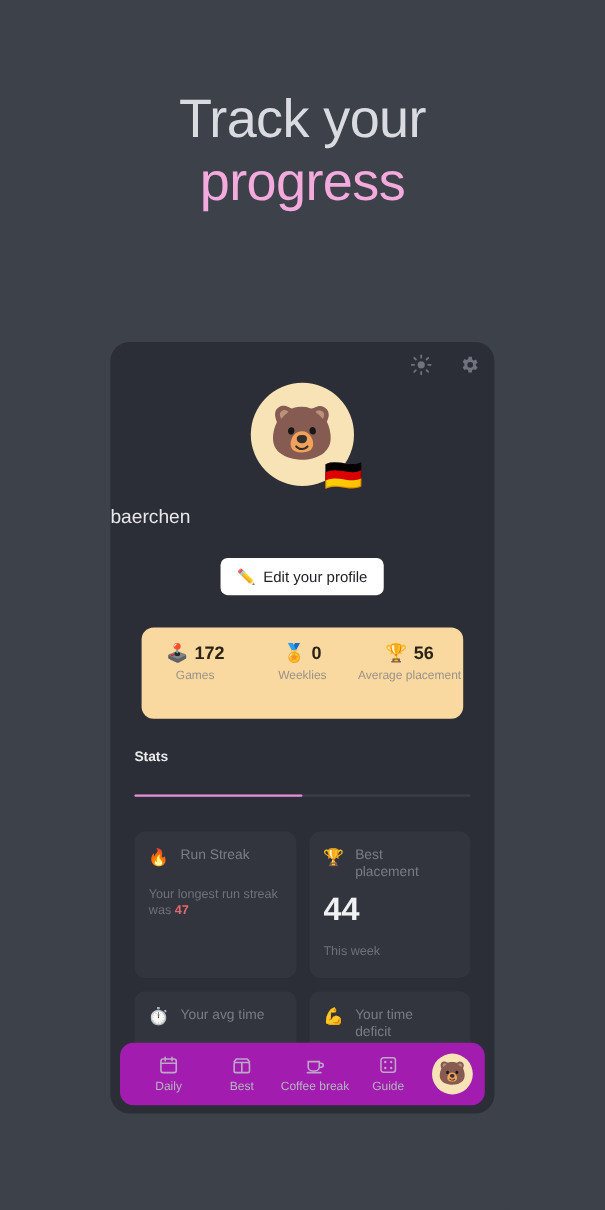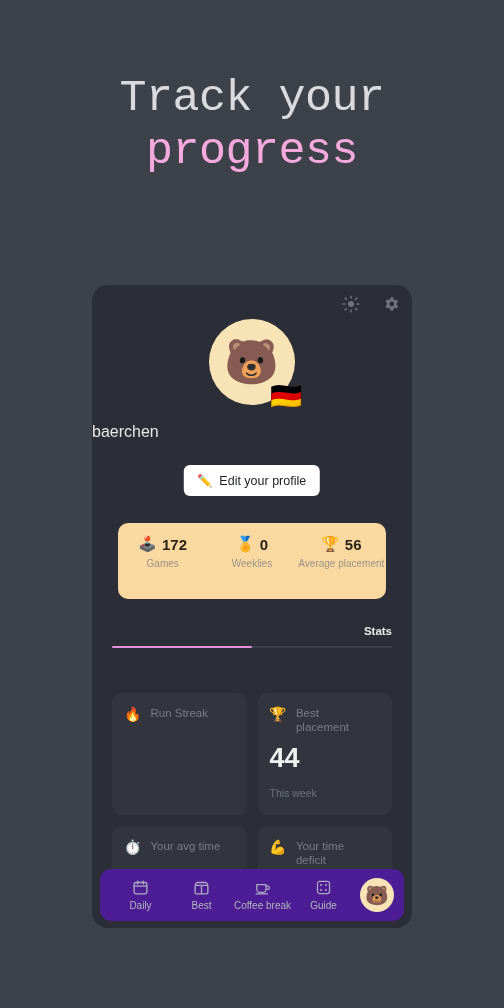--- a/index.html
+++ b/index.html
@@ -19,21 +19,20 @@
   .headline {
     position: absolute;
     top: 72px;
     left: 0;
     width: 504px;
     text-align: center;
     line-height: 1.18;
     font-size: 45px;
     font-weight: 400;
     letter-spacing: -0.5px;
-    font-family: Liberation Mono, monospace;
   }
   .headline .line1 { display: block; color: #d9dbe0; }
   .headline .line2 { display: block; color: #f4aadc; }
 
   
   .phone {
     position: absolute;
     left: 92px;
     top: 285px;
     width: 320px;
@@ -156,23 +155,23 @@
     position: absolute;
     top: 340px;
     left: 20px;
     width: 280px;
   }
   .tab-row {
     display: flex;
   }
   .tab {
     flex: 1;
-    text-align: right;
+    text-align: left;
     font-size: 11.5px;
-    padding-bottom: 9px;
+    padding-bottom: 25px;
     cursor: pointer;
   }
   .tab.active { color: #e9eaee; font-weight: bold; }
   .tab.inactive { color: #5d606b; }
   .tab-track {
     position: relative;
     height: 2px;
     background: #3b3e48;
     border-radius: 2px;
   }
@@ -231,21 +230,21 @@
   .card-sub .hl { color: #e06a6a; font-weight: bold; }
   .card.short { min-height: 52px; }
 
   
   .navbar {
     position: absolute;
     left: 8px;
     bottom: 7px;
     width: 304px;
     height: 52px;
-    background: #4c1d95;
+    background: #a21caf;
     border-radius: 11px;
     display: flex;
     align-items: center;
     padding: 0 10px;
     box-sizing: border-box;
   }
   .nav-item {
     flex: 1;
     text-align: center;
     cursor: pointer;
@@ -347,20 +346,23 @@
     </div>
   </div>
 
   <div class="cards">
 
     <div class="card">
       <div class="card-head">
         <span class="card-ico">🔥</span>
         <span class="card-title">Run Streak</span>
       </div>
+      <div class="card-sub">
+        <span>Your longest run streak was </span><span class="hl">47</span>
+      </div>
     </div>
 
     <div class="card">
       <div class="card-head">
         <span class="card-ico">🏆</span>
         <span class="card-title">Best placement</span>
       </div>
       <div class="card-value">44</div>
       <div class="card-sub">This week</div>
     </div>

